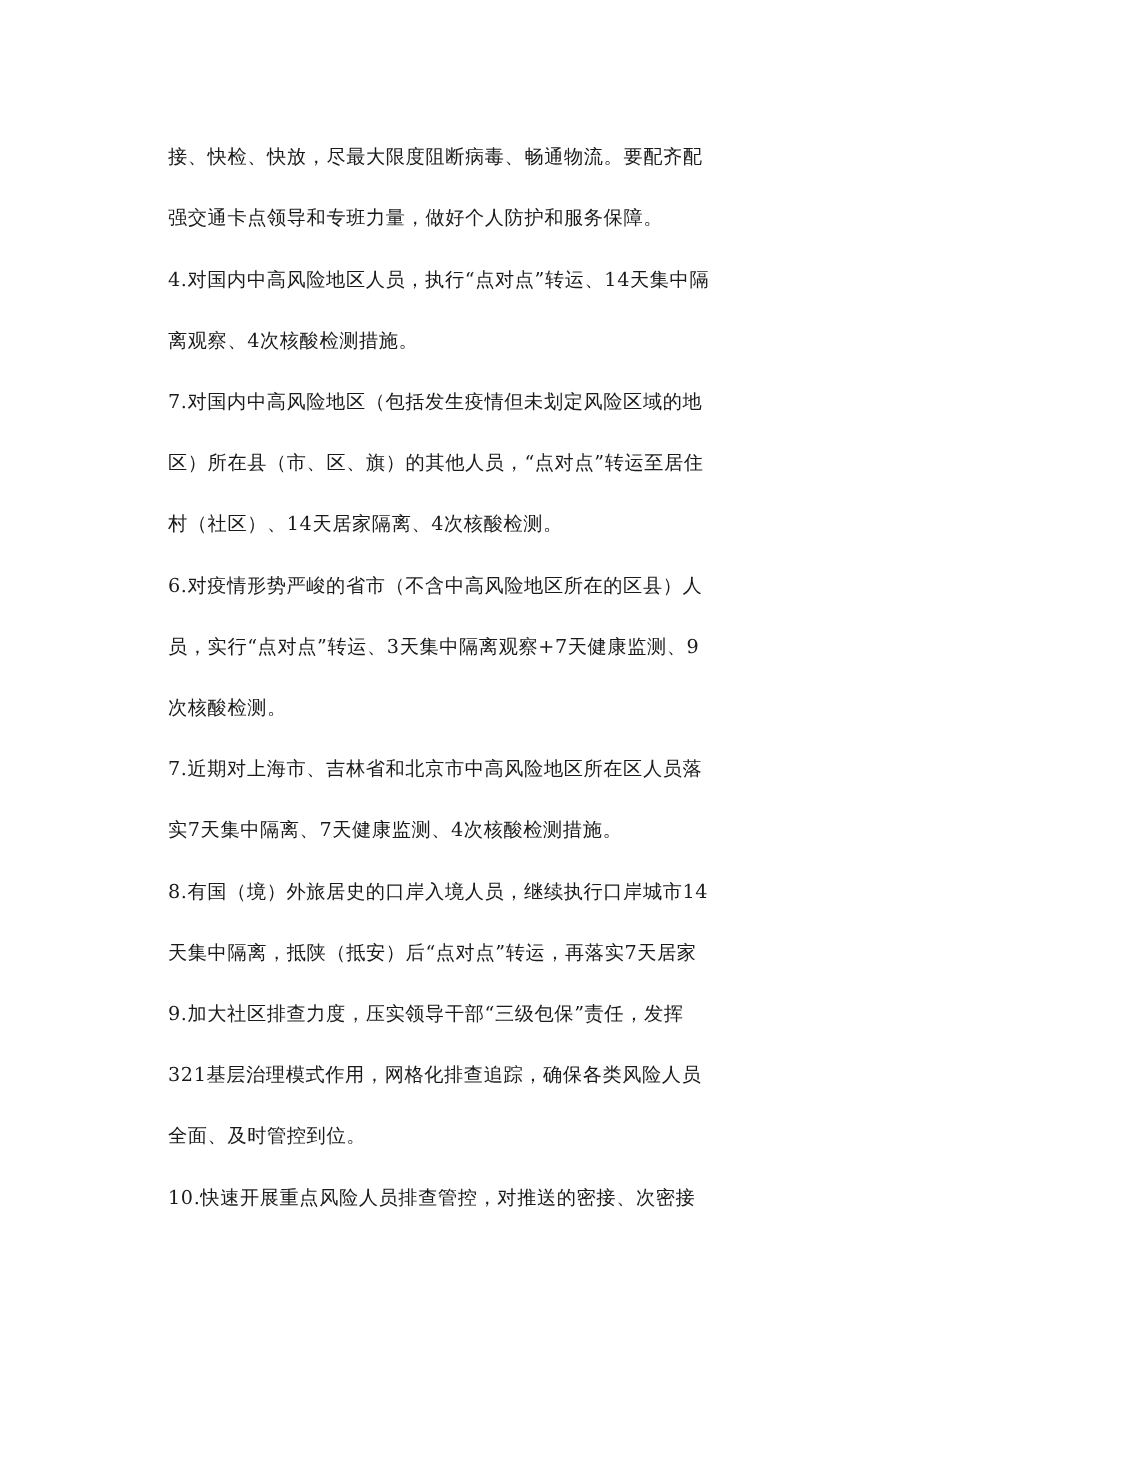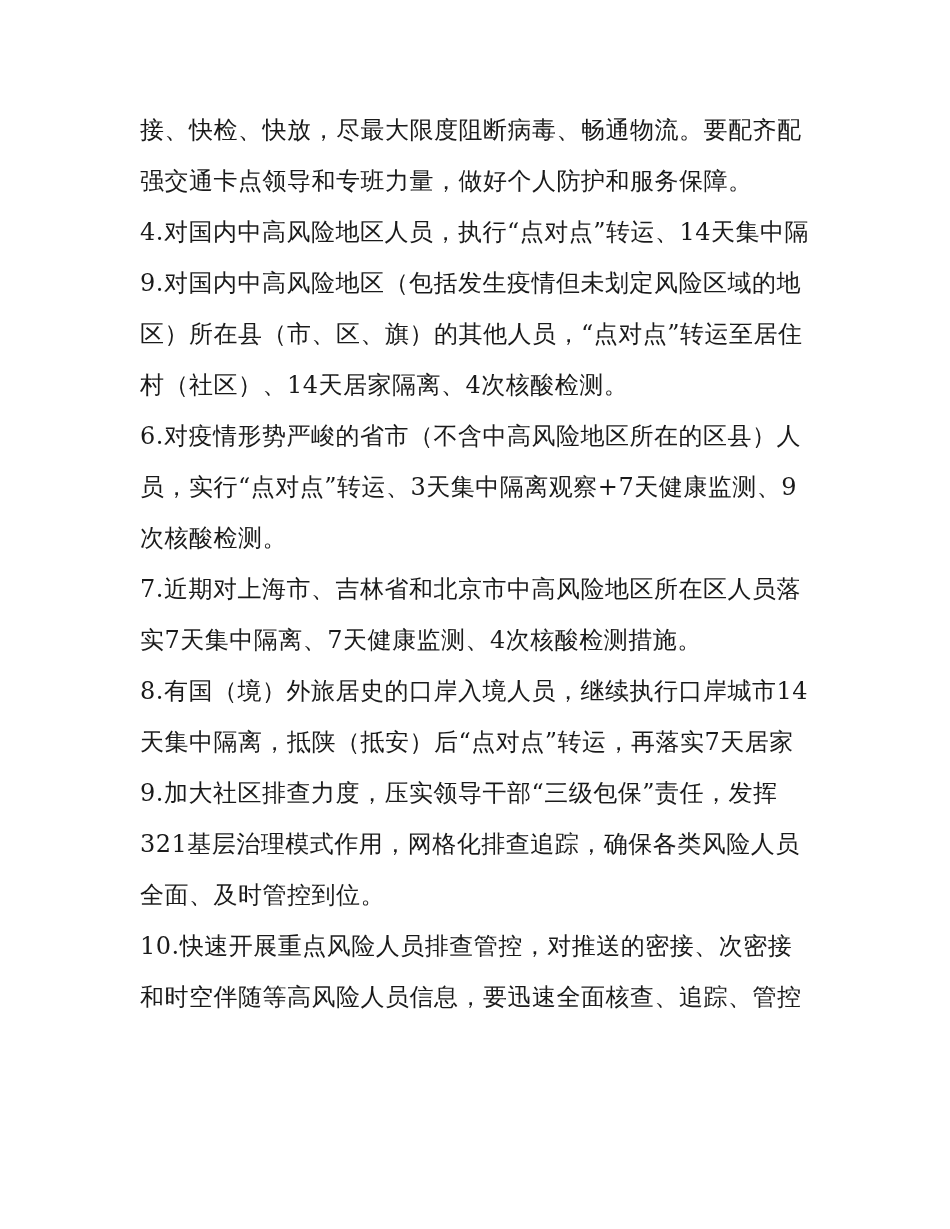--- a/index.html
+++ b/index.html
@@ -3,45 +3,45 @@
 <meta charset="utf-8">
 <style>
   html, body { margin: 0; padding: 0; background: #ffffff; }
   body { width: 950px; height: 1229px; position: relative; overflow: hidden; }
   .page {
     position: absolute;
     left: 140px;
     top: 105px;
     width: 680px;
     font-family: "DejaVu Serif", "Liberation Serif", serif;
-    font-size: 24px;
+    font-size: 16px;
     color: #1a1a1a;
   }
   .line {
     height: 51px;
     line-height: 51px;
     white-space: nowrap;
     letter-spacing: 0.5px;
   }
 </style>
 </head>
 <body>
 
 <div class="page">
   <div class="line">接、快检、快放，尽最大限度阻断病毒、畅通物流。要配齐配</div>
   <div class="line">强交通卡点领导和专班力量，做好个人防护和服务保障。</div>
   <div class="line">4.对国内中高风险地区人员，执行“点对点”转运、14天集中隔</div>
-  <div class="line">9.对国内中高风险地区（包括发生疫情但未划定风险区域的地</div>
+  <div class="line">离观察、4次核酸检测措施。</div>
+  <div class="line">7.对国内中高风险地区（包括发生疫情但未划定风险区域的地</div>
   <div class="line">区）所在县（市、区、旗）的其他人员，“点对点”转运至居住</div>
   <div class="line">村（社区）、14天居家隔离、4次核酸检测。</div>
   <div class="line">6.对疫情形势严峻的省市（不含中高风险地区所在的区县）人</div>
   <div class="line">员，实行“点对点”转运、3天集中隔离观察+7天健康监测、9</div>
   <div class="line">次核酸检测。</div>
   <div class="line">7.近期对上海市、吉林省和北京市中高风险地区所在区人员落</div>
   <div class="line">实7天集中隔离、7天健康监测、4次核酸检测措施。</div>
   <div class="line">8.有国（境）外旅居史的口岸入境人员，继续执行口岸城市14</div>
   <div class="line">天集中隔离，抵陕（抵安）后“点对点”转运，再落实7天居家</div>
   <div class="line">9.加大社区排查力度，压实领导干部“三级包保”责任，发挥</div>
   <div class="line">321基层治理模式作用，网格化排查追踪，确保各类风险人员</div>
   <div class="line">全面、及时管控到位。</div>
   <div class="line">10.快速开展重点风险人员排查管控，对推送的密接、次密接</div>
-  <div class="line">和时空伴随等高风险人员信息，要迅速全面核查、追踪、管控</div>
 </div>
 
 </body></html>

